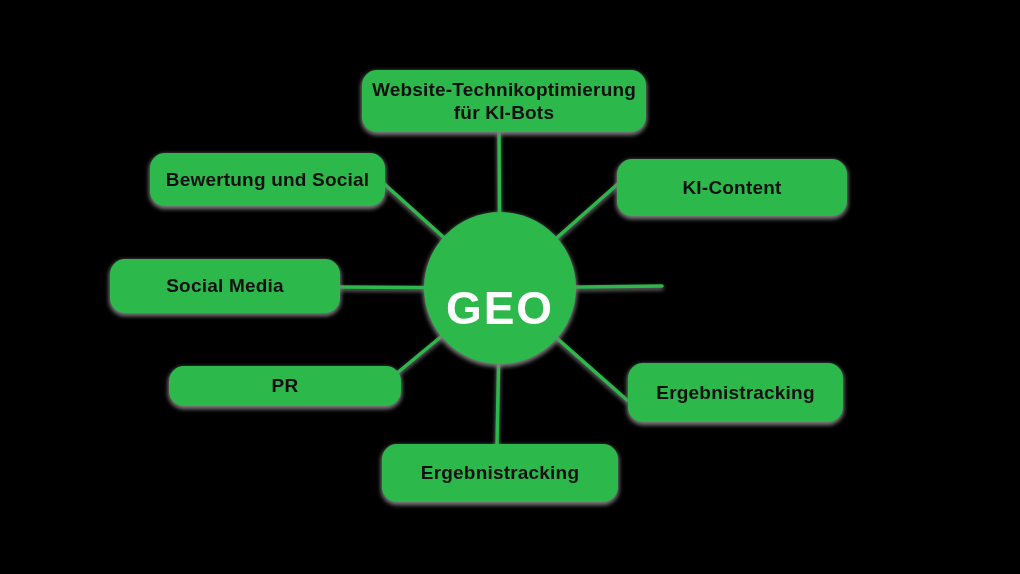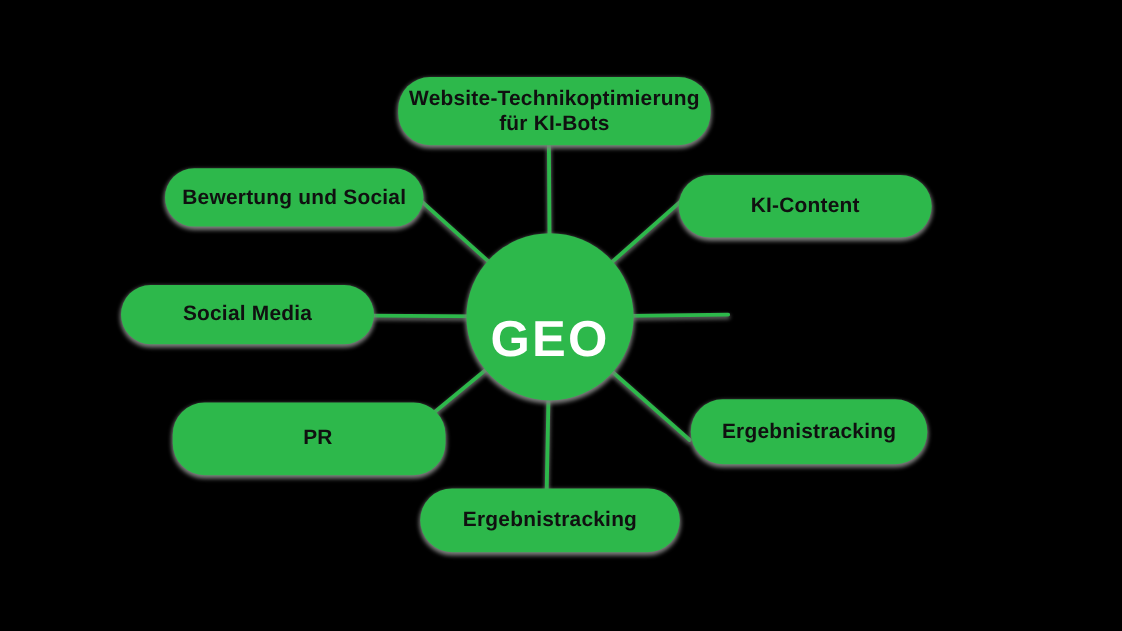--- a/index.html
+++ b/index.html
@@ -24,21 +24,21 @@
   }
   .links line{
     stroke:var(--line);
     stroke-width:3.5;
     stroke-linecap:round;
   }
   .pill{
     position:absolute;z-index:2;
     display:flex;flex-direction:column;align-items:center;justify-content:center;
     background:var(--node-fill);
-    border-radius:29px;
+    border-radius:15px;
     box-shadow:0 2px 4px 1px var(--shadow);
     color:var(--node-text);
     font-weight:bold;font-size:19px;line-height:1.22;
     text-align:center;white-space:nowrap;
     letter-spacing:.2px;
   }
   .pill span{display:block;}
   .center-circle{
     position:absolute;z-index:3;
     left:424px;top:212px;width:152px;height:152px;
@@ -50,21 +50,21 @@
   .center-circle span{
     color:var(--center-text);
     font-weight:bold;font-size:46px;letter-spacing:2px;margin-top:40px;
   }
   
   .p0{left:362px;top:70px;width:284px;height:62px;}
   .p1{left:150px;top:153px;width:235px;height:53px;}
   .p2{left:617px;top:159px;width:230px;height:57px;}
   .p3{left:110px;top:259px;width:230px;height:54px;}
   .p4{left:660px;top:257px;width:235px;height:59px;}
-  .p5{left:157px;top:366px;width:232px;height:66px;padding-left:16px;}
+  .p5{left:169px;top:366px;width:232px;height:40px;}
   .p6{left:628px;top:363px;width:215px;height:59px;}
   .p7{left:382px;top:444px;width:236px;height:58px;}
 </style>
 </head>
 <body>
 
 <div class="canvas">
 
   <svg class="links" width="1020" height="574">
     <line x1="500" y1="288" x2="499" y2="131"></line>

